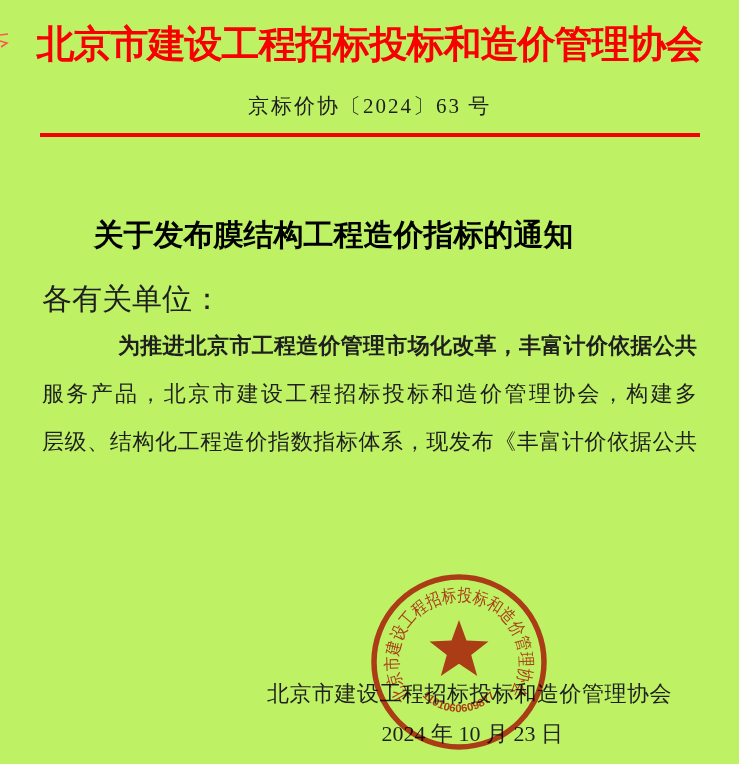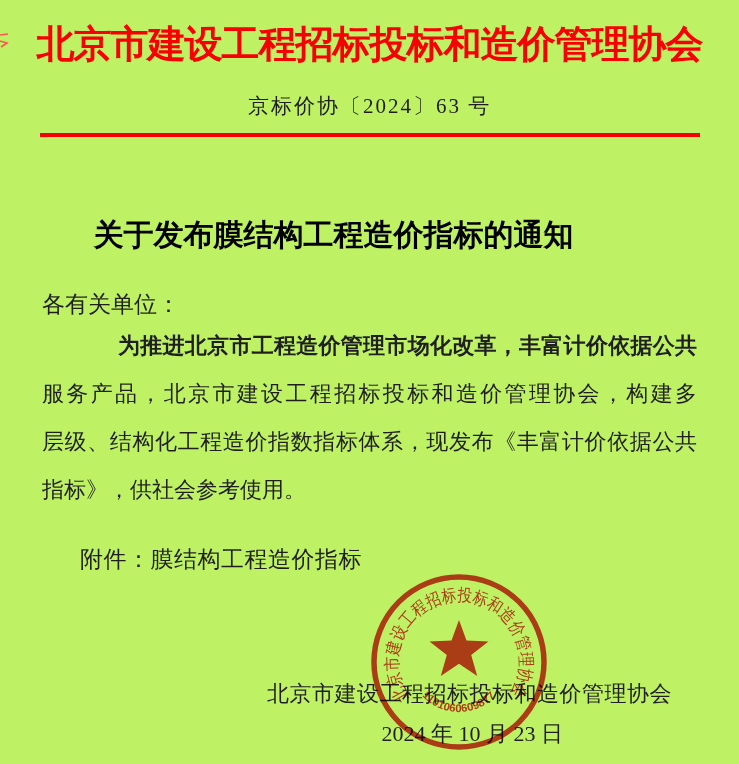--- a/index.html
+++ b/index.html
@@ -48,23 +48,22 @@
     font-weight: bold;
     font-size: 30px;
     line-height: 40px;
     color: #000000;
     white-space: nowrap;
     margin-top: 16px;
   }
   .salutation {
     position: absolute;
     top: 284px; left: 42px;
-    font-size: 23px;
+    font-size: 30px;
     line-height: 30px;
-    margin-top: 6px;
   }
   .paragraph {
     position: absolute;
     top: 322px; left: 42px;
     width: 655px;
     font-size: 22px;
     line-height: 48px;
   }
   .para-line {
     display: block;
@@ -127,24 +126,22 @@
   <div class="red-line"></div>
 
   <div class="notice-title">关于发布膜结构工程造价指标的通知</div>
 
   <div class="salutation">各有关单位：</div>
 
   <div class="paragraph">
     <span class="para-line first">为推进北京市工程造价管理市场化改革，丰富计价依据公共</span>
     <span class="para-line">服务产品，北京市建设工程招标投标和造价管理协会，构建多</span>
     <span class="para-line">层级、结构化工程造价指数指标体系，现发布《丰富计价依据公共</span>
-    <span class="para-line last">指标》，供社会参考使用。</span>
   </div>
 
-  <div class="attachment">附件：膜结构工程造价指标</div>
 
   <div class="signature">北京市建设工程招标投标和造价管理协会</div>
 
   <div class="doc-date">2024 年 10 月 23 日</div>
 
   <div class="seal">
     <svg viewBox="0 0 184 186" xmlns="http://www.w3.org/2000/svg">
       <defs>
         <path id="ringArc" d="M 42.7 127.9 A 61 61 0 1 1 141.3 127.9" fill="none"></path>
         <path id="codeArc" d="M 52.6 122.8 A 50 50 0 0 0 131.4 122.8" fill="none"></path>

